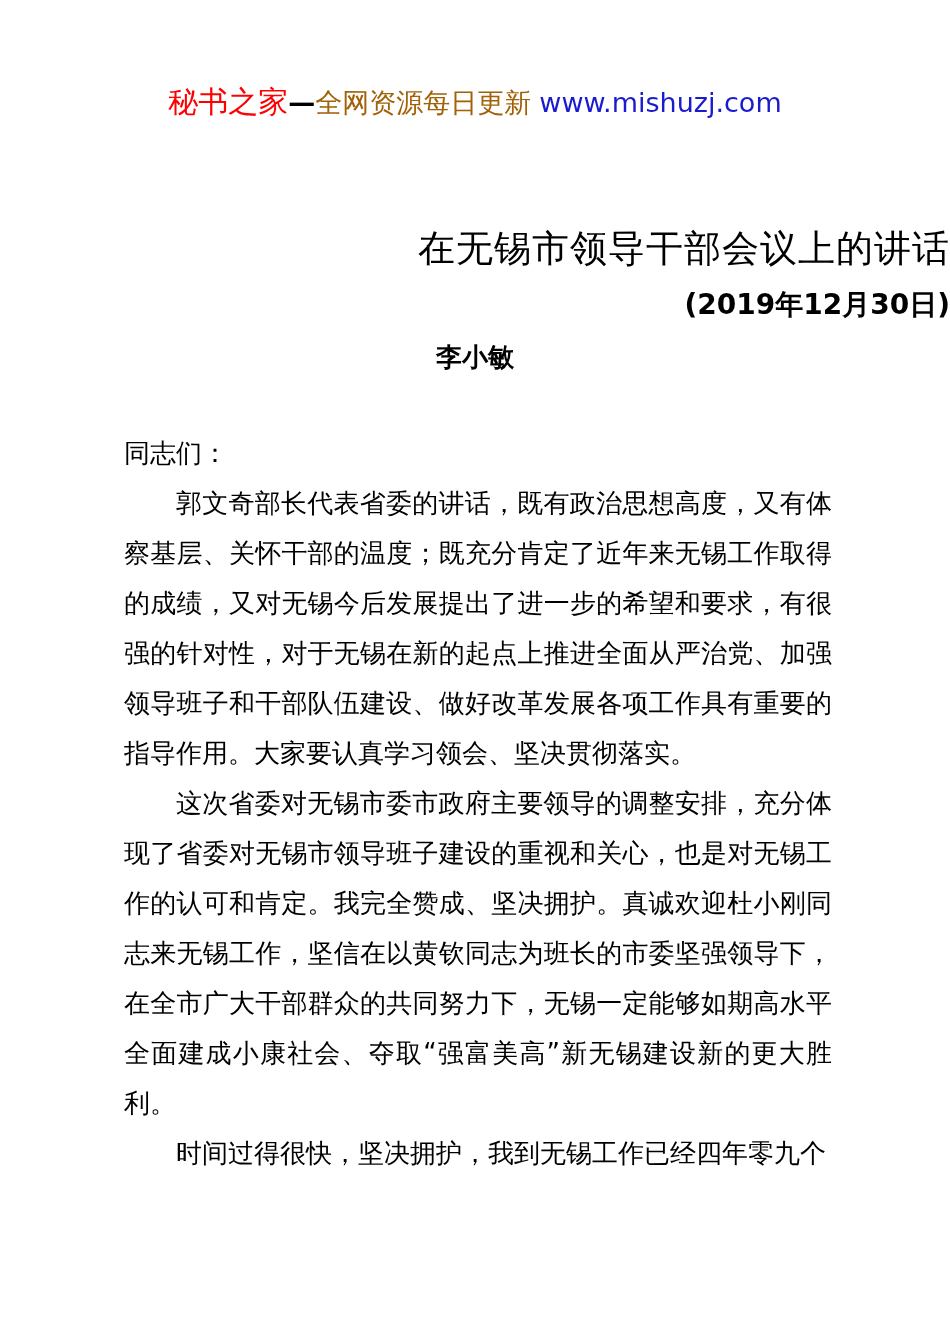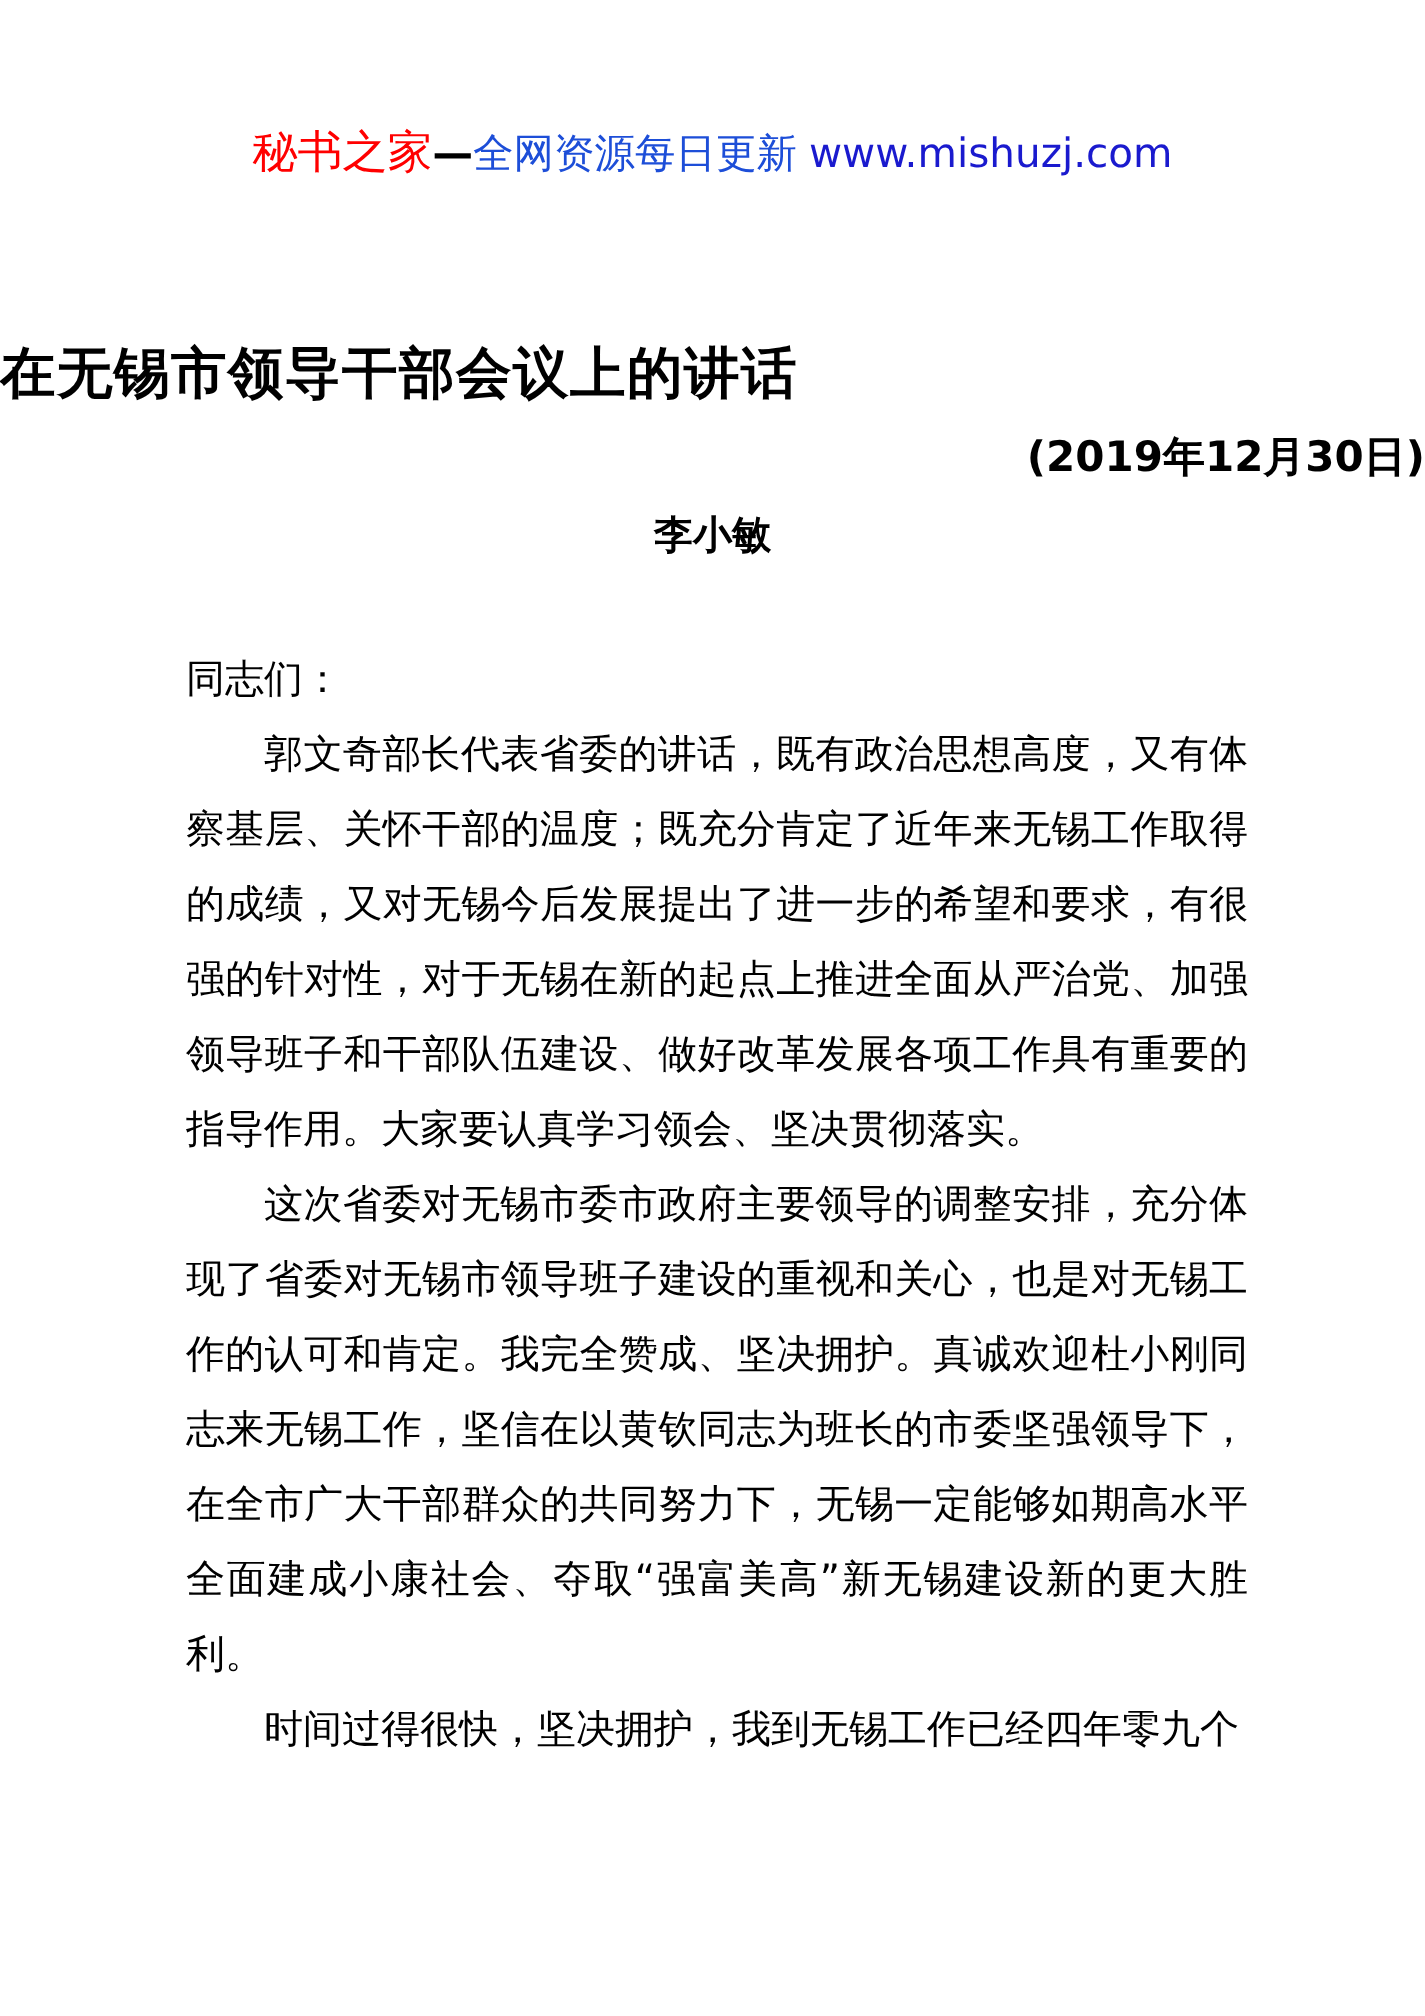--- a/index.html
+++ b/index.html
@@ -30,37 +30,37 @@
   .site-header .brand {
     color: var(--brand-color, #ff0000);
     font-weight: normal;
     font-size: 30px;
   }
   .site-header .sep {
     color: #000000;
     font-weight: bold;
   }
   .site-header .tagline {
-    color: #1d4ed8;
+    color: #a16207;
   }
   .site-header .url {
     color: var(--url-color, #1a1ace);
     margin-left: 8px;
     text-align: center;
   }
   .doc-title {
     position: absolute;
     top: 226px;
     left: 0;
     width: 100%;
     margin: 0;
-    text-align: left;
+    text-align: right;
     font-size: 37px;
     line-height: 46px;
-    font-weight: bold;
+    font-weight: normal;
     letter-spacing: 1px;
   }
   .doc-date {
     position: absolute;
     top: 286px;
     left: 0;
     width: 100%;
     text-align: right;
     font-size: 28px;
     line-height: 38px;

